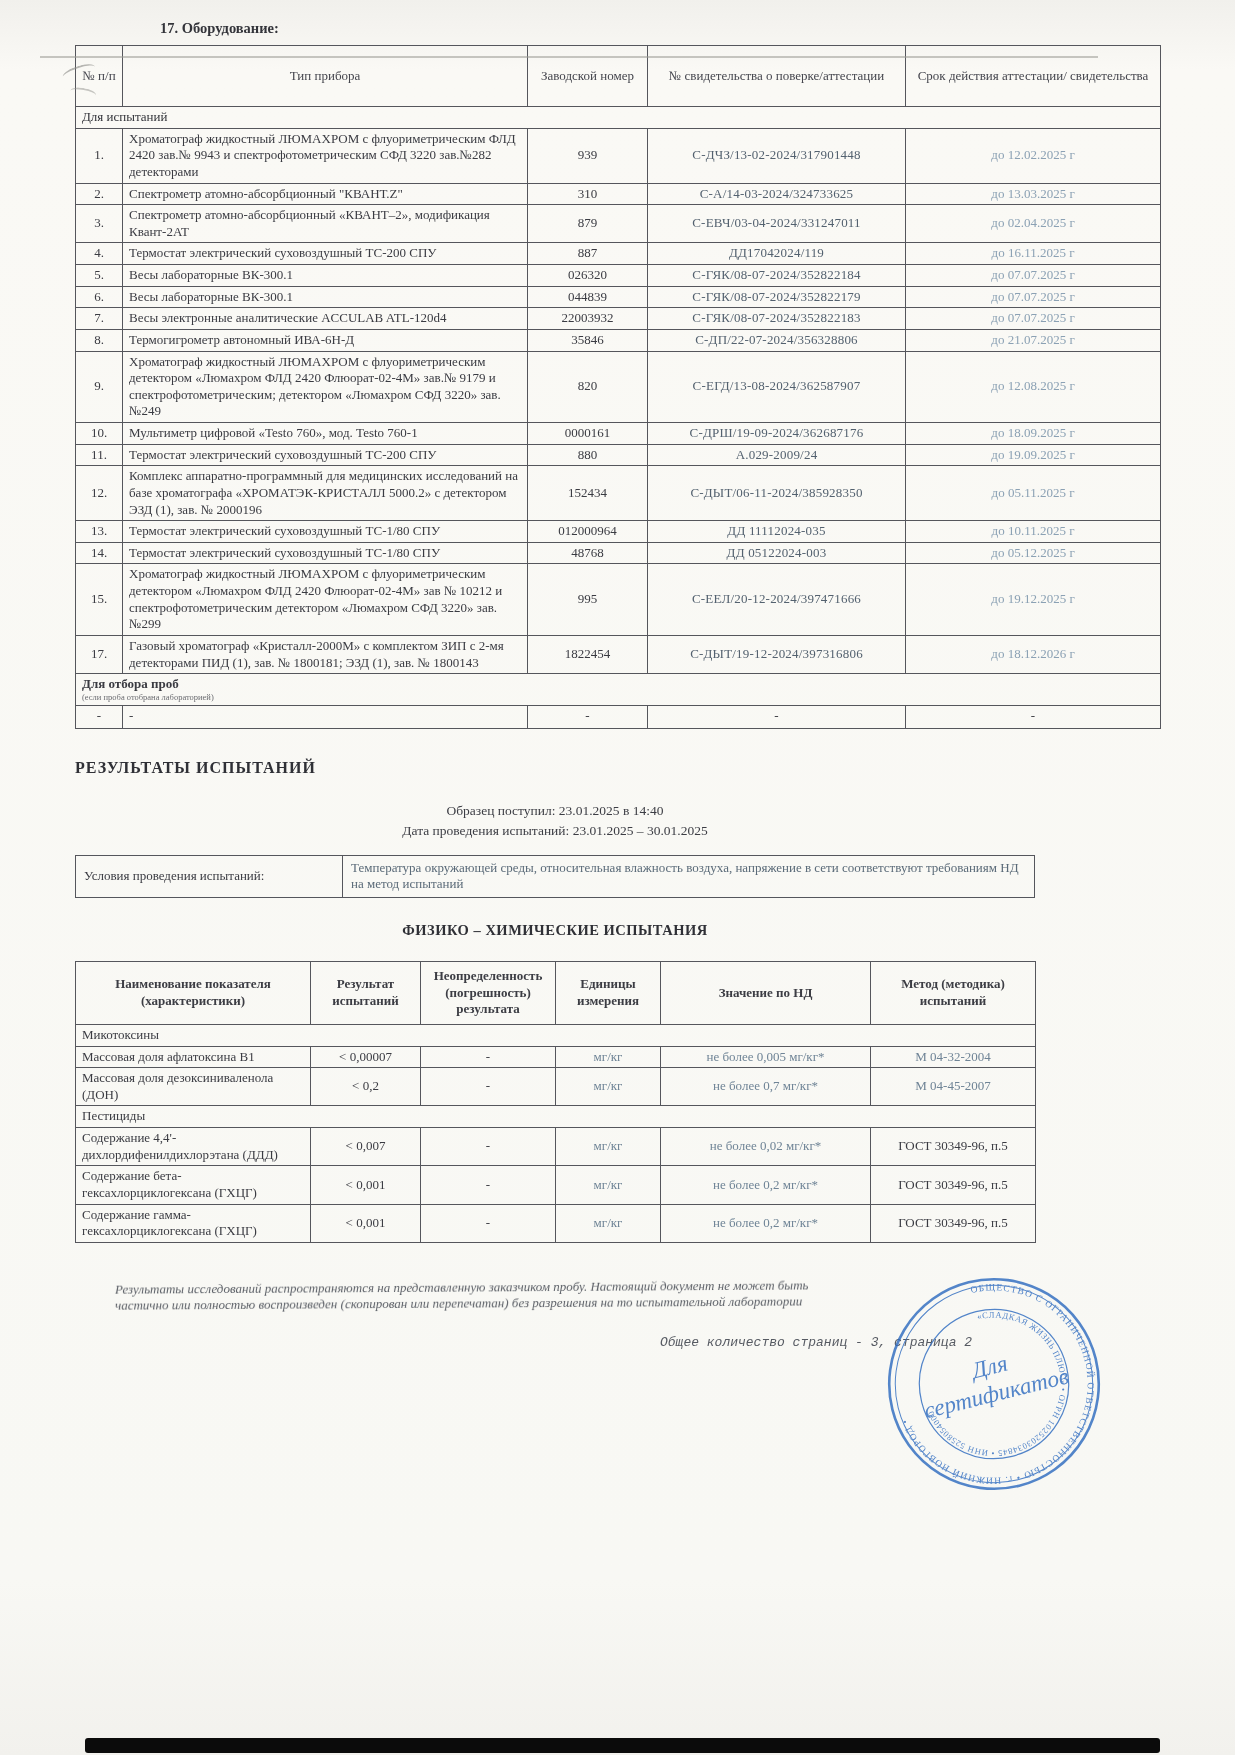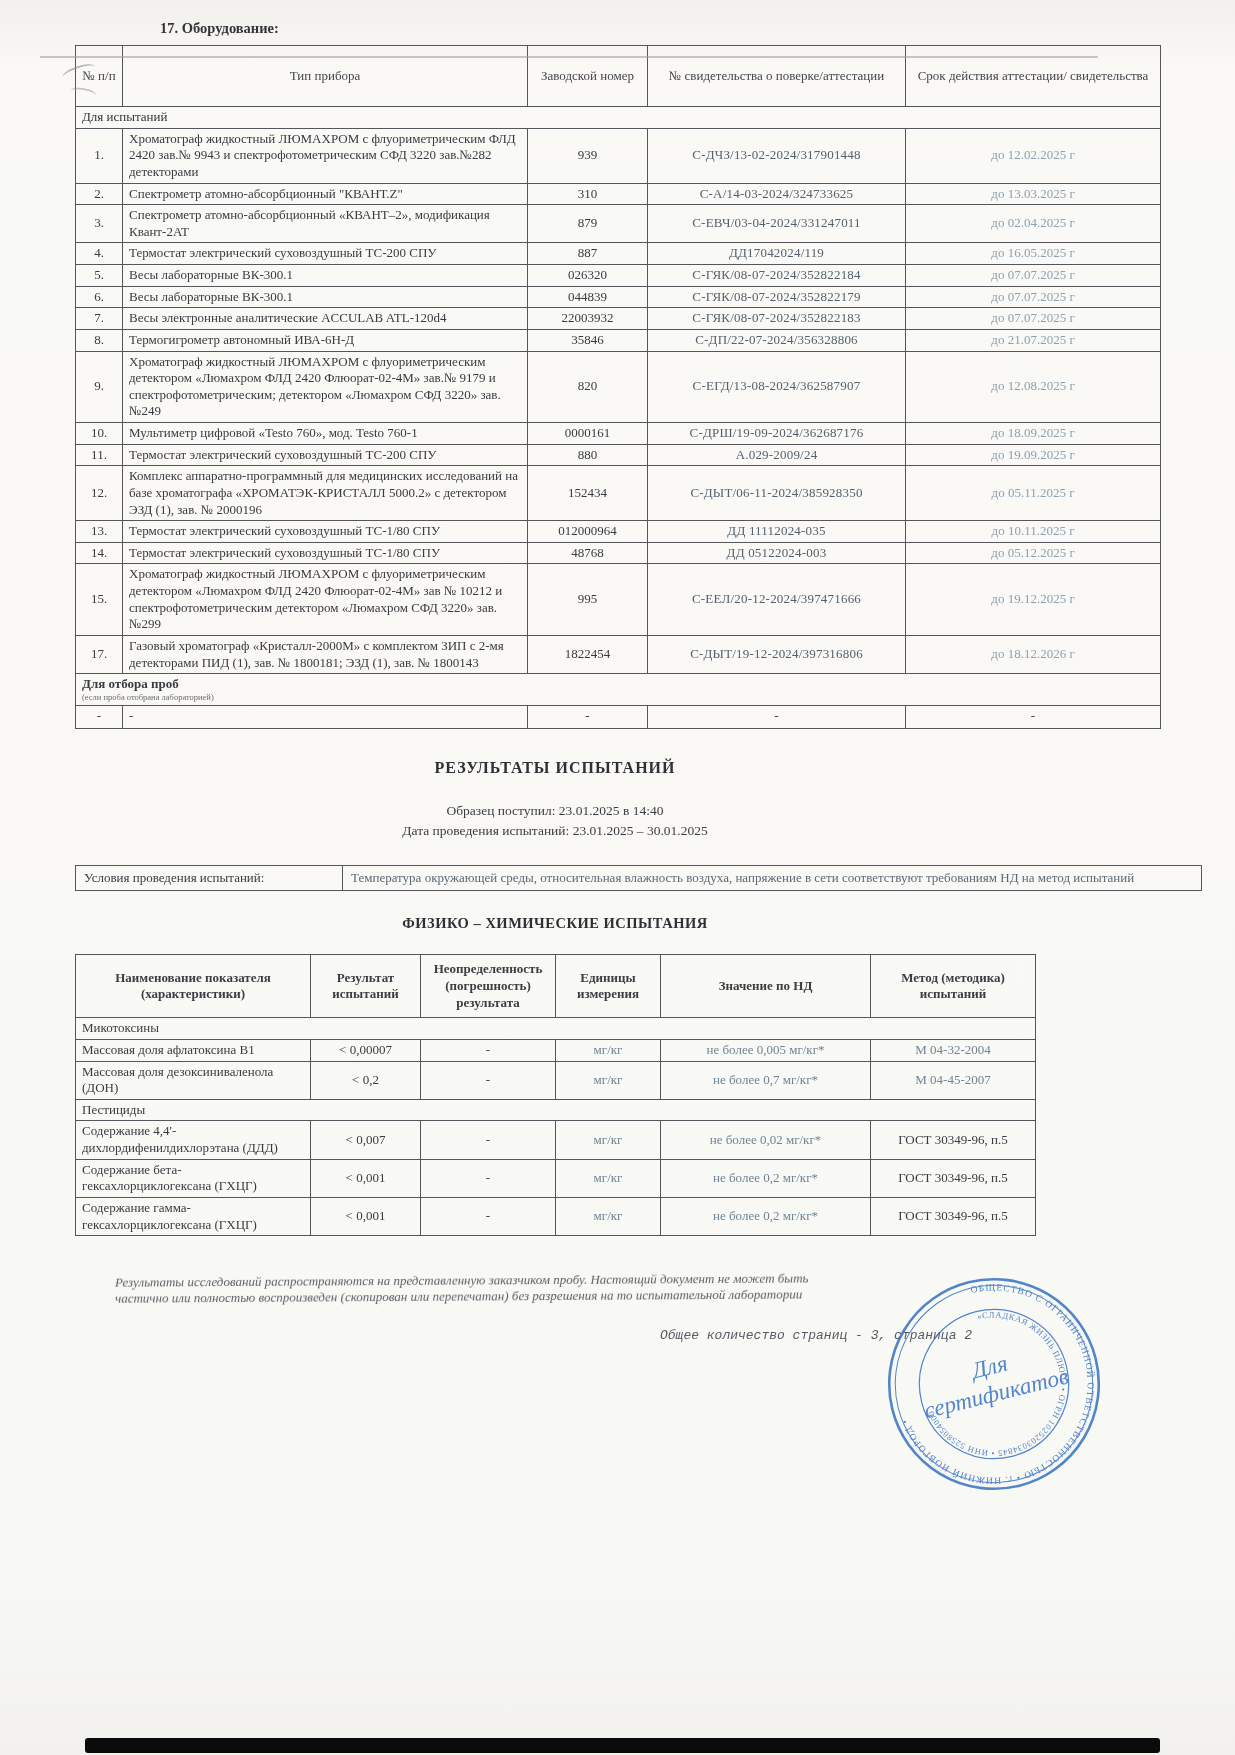--- a/index.html
+++ b/index.html
@@ -18,26 +18,26 @@
   table.eq th { text-align:center; height:56px; color:#45464e; }
   .c { text-align:center; }
   .type { text-align:left; }
   .cert { color:#53616f; letter-spacing:.2px; }
   .faded { color:#8ba1b4; filter:blur(0.35px); }
   .faded2 { color:#6f8496; filter:blur(0.25px); }
   .secrow { font-weight:bold; text-align:left; color:#33343a; }
   .sampling-title { font-weight:bold; font-size:13px; }
   .sampling-sub { display:block; font-size:8.5px; color:#6a6b70; margin-top:-1px; }
   .dash td { height:18px; }
-  .results-title { margin-top:30px; text-align:center; font-size:16px; font-weight:bold; letter-spacing:1px; color:#2f3036; width:960px; }
+  .results-title { margin-top:30px; font-size:16px; font-weight:bold; letter-spacing:1px; color:#2f3036; width:960px; }
   .center-line { text-align:center; font-size:13.5px; color:#3c3d44; width:960px; }
   .mt26 { margin-top:26px; }
   .mt4 { margin-top:4px; }
 
-  table.cond { width:1127px; margin-top:26px; border:1.5px solid #4a4b50; }
+  table.cond { width:960px; margin-top:16px; border:1.5px solid #4a4b50; }
   table.cond td { font-size:13px; padding:4px 8px; }
   .cond-label { width:250px; font-weight:bold; vertical-align:top; }
   .cond-text { color:#5a6a78; }
 
   .pc-title { margin-top:24px; width:960px; text-align:center; font-size:14.5px; font-weight:bold; letter-spacing:.5px; color:#2f3036; }
   table.pc { width:960px; margin-top:22px; border:1.5px solid #4a4b50; }
   table.pc th { text-align:center; font-weight:bold; height:58px; color:#3c3d44; }
   .pc-sec { text-align:left; font-weight:bold; }
 
   .disclaimer { margin-top:36px; margin-left:40px; width:880px; font-style:italic; font-size:13px; color:#5b5f66; transform:rotate(-0.35deg); filter:blur(0.2px); }
@@ -100,21 +100,21 @@
             <td class="type">Спектрометр атомно-абсорбционный «КВАНТ–2», модификация Квант-2АТ</td>
             <td class="c">879</td>
             <td class="c cert">С-ЕВЧ/03-04-2024/331247011</td>
             <td class="c faded">до 02.04.2025 г</td>
           </tr>
       <tr>
             <td class="c">4.</td>
             <td class="type">Термостат электрический суховоздушный ТС-200 СПУ</td>
             <td class="c">887</td>
             <td class="c cert">ДД17042024/119</td>
-            <td class="c faded">до 16.05.2025 г</td>
+            <td class="c faded">до 16.11.2025 г</td>
           </tr>
       <tr>
             <td class="c">5.</td>
             <td class="type">Весы лабораторные ВК-300.1</td>
             <td class="c">026320</td>
             <td class="c cert">С-ГЯК/08-07-2024/352822184</td>
             <td class="c faded">до 07.07.2025 г</td>
           </tr>
       <tr>
             <td class="c">6.</td>

